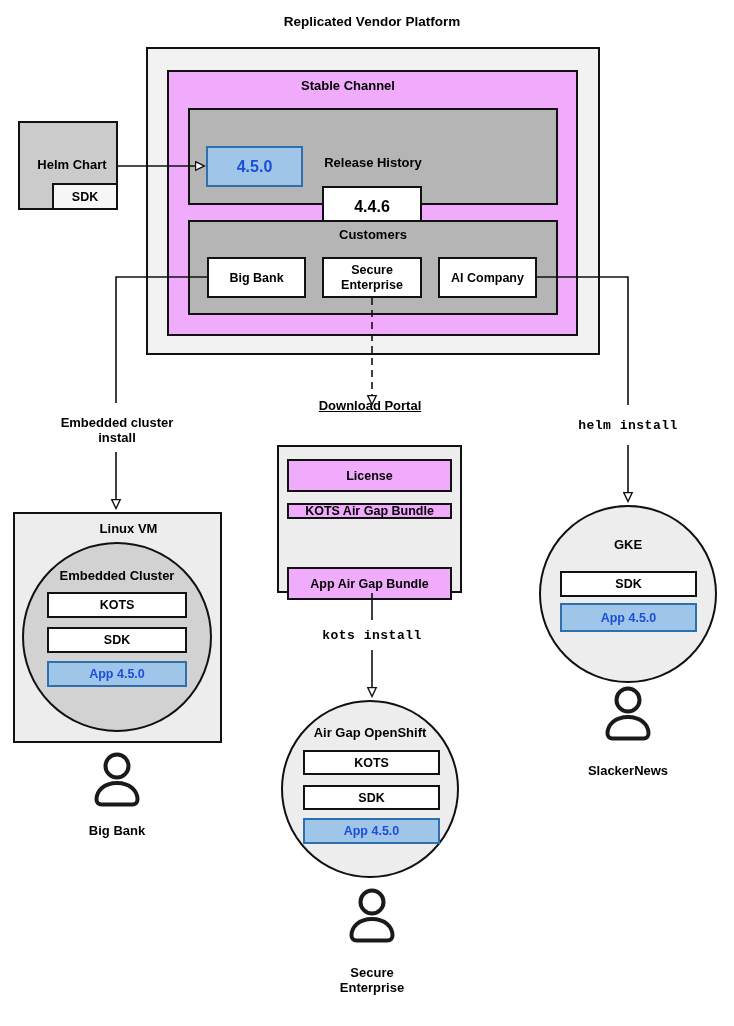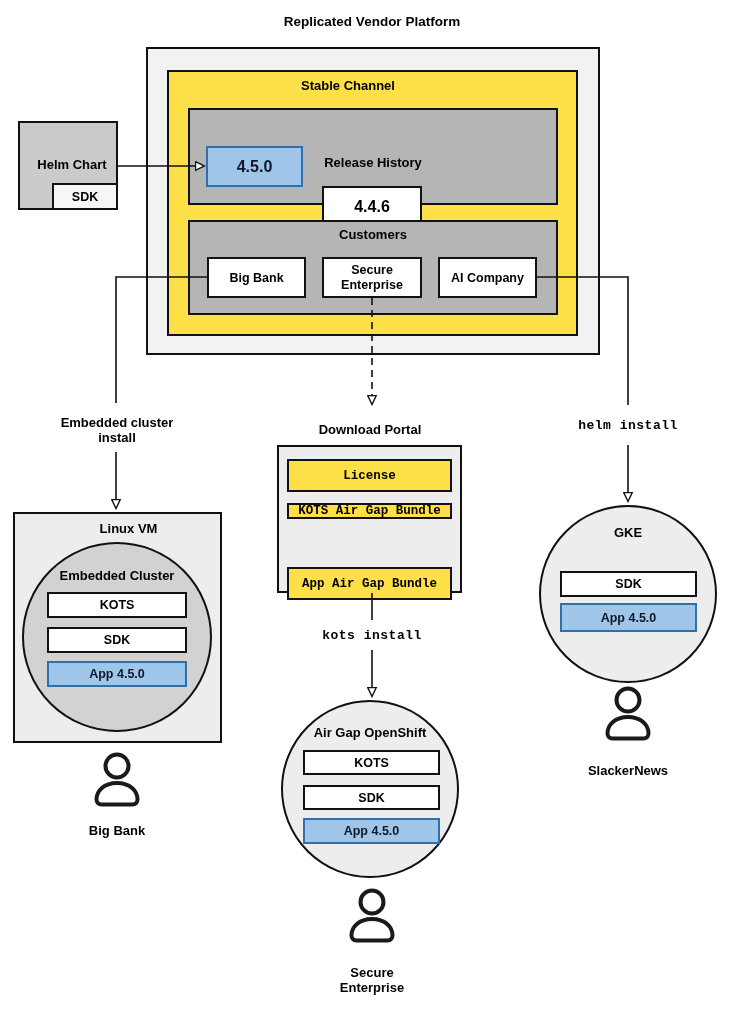--- a/index.html
+++ b/index.html
@@ -7,28 +7,28 @@
     position:relative;width:734px;height:1026px;background:#ffffff;
     font-family:"Liberation Sans",sans-serif;font-weight:700;color:#000;
     overflow:hidden;
   }
   .box{position:absolute;box-sizing:border-box;border:2px solid #111;}
   .cbox{display:flex;align-items:center;justify-content:center;text-align:center;}
   .lbl{position:absolute;box-sizing:border-box;text-align:center;font-size:13px;line-height:1.15;}
   .mono{font-family:"Liberation Mono",monospace;font-weight:700;font-size:13px;letter-spacing:.5px;}
   .circle{border-radius:50%;}
   .fill-outer{background:#f2f2f2;}
-  .fill-mid{background:#fde047;font-family:Liberation Mono, monospace;}
+  .fill-mid{background:#f0abfc;}
   .fill-dark{background:#b5b5b5;}
   .fill-light{background:#ededed;}
   .fill-circ{background:#d2d2d2;}
   .fill-white{background:#ffffff;}
   .fill-helm{background:#cbcbcb;}
   .fill-sdkbox{background:#f6f6f6;}
-  .hl{background:#9fc5e8;border-color:#2e6fae;color:#0f172a;}
+  .hl{background:#9fc5e8;border-color:#2e6fae;color:#1d4ed8;}
   .sm{font-size:12.5px;}
   svg.overlay{position:absolute;left:0;top:0;pointer-events:none;}
   .person{position:absolute;}
 </style>
 </head>
 <body>
 
 <div class="canvas">
 
   <div class="lbl" style="left:187px;top:14px;width:370px;font-size:13.5px;">Replicated Vendor Platform</div>
@@ -79,21 +79,21 @@
   <div class="box cbox hl sm" style="left:47px;top:661px;width:140px;height:26px;">
     <span>App 4.5.0</span>
   </div>
 
   <svg class="person" style="left:93px;top:752px;" width="48" height="56" viewBox="0 0 48 56">
     <circle cx="24" cy="14" r="11.5" fill="none" stroke="#1a1a1a" stroke-width="4"></circle>
     <path d="M24,31 C11,31 3.5,39 3.5,47.5 C3.5,50.5 5.5,52.5 8.5,52.5 L39.5,52.5 C42.5,52.5 44.5,50.5 44.5,47.5 C44.5,39 37,31 24,31 Z" fill="none" stroke="#1a1a1a" stroke-width="4" stroke-linejoin="round"></path>
   </svg>
   <div class="lbl" style="left:57px;top:824px;width:120px;">Big Bank</div>
 
-  <div class="lbl" style="left:290px;top:423px;width:160px;">Download Portal</div>
+  <div class="lbl" style="left:290px;top:399px;width:160px;text-decoration:underline;">Download Portal</div>
   <div class="box fill-light" style="left:277px;top:445px;width:185px;height:148px;"></div>
   <div class="box cbox fill-mid sm" style="left:287px;top:459px;width:165px;height:33px;">
     <span>License</span>
   </div>
   <div class="box cbox fill-mid sm" style="left:287px;top:503px;width:165px;height:16px;">
     <span>KOTS Air Gap Bundle</span>
   </div>
   <div class="box cbox fill-mid sm" style="left:287px;top:567px;width:165px;height:33px;">
     <span>App Air Gap Bundle</span>
   </div>
@@ -114,21 +114,21 @@
 
   <svg class="person" style="left:348px;top:888px;" width="48" height="56" viewBox="0 0 48 56">
     <circle cx="24" cy="14" r="11.5" fill="none" stroke="#1a1a1a" stroke-width="4"></circle>
     <path d="M24,31 C11,31 3.5,39 3.5,47.5 C3.5,50.5 5.5,52.5 8.5,52.5 L39.5,52.5 C42.5,52.5 44.5,50.5 44.5,47.5 C44.5,39 37,31 24,31 Z" fill="none" stroke="#1a1a1a" stroke-width="4" stroke-linejoin="round"></path>
   </svg>
   <div class="lbl" style="left:327px;top:966px;width:90px;">Secure Enterprise</div>
 
   <div class="lbl mono" style="left:552px;top:419px;width:152px;">helm install</div>
 
   <div class="box circle fill-light" style="left:539px;top:505px;width:178px;height:178px;"></div>
-  <div class="lbl" style="left:539px;top:526px;width:178px;">GKE</div>
+  <div class="lbl" style="left:539px;top:538px;width:178px;">GKE</div>
   <div class="box cbox fill-white sm" style="left:560px;top:571px;width:137px;height:26px;">
     <span>SDK</span>
   </div>
   <div class="box cbox hl sm" style="left:560px;top:603px;width:137px;height:29px;">
     <span>App 4.5.0</span>
   </div>
 
   <svg class="person" style="left:604px;top:686px;" width="48" height="56" viewBox="0 0 48 56">
     <circle cx="24" cy="14" r="11.5" fill="none" stroke="#1a1a1a" stroke-width="4"></circle>
     <path d="M24,31 C11,31 3.5,39 3.5,47.5 C3.5,50.5 5.5,52.5 8.5,52.5 L39.5,52.5 C42.5,52.5 44.5,50.5 44.5,47.5 C44.5,39 37,31 24,31 Z" fill="none" stroke="#1a1a1a" stroke-width="4" stroke-linejoin="round"></path>

